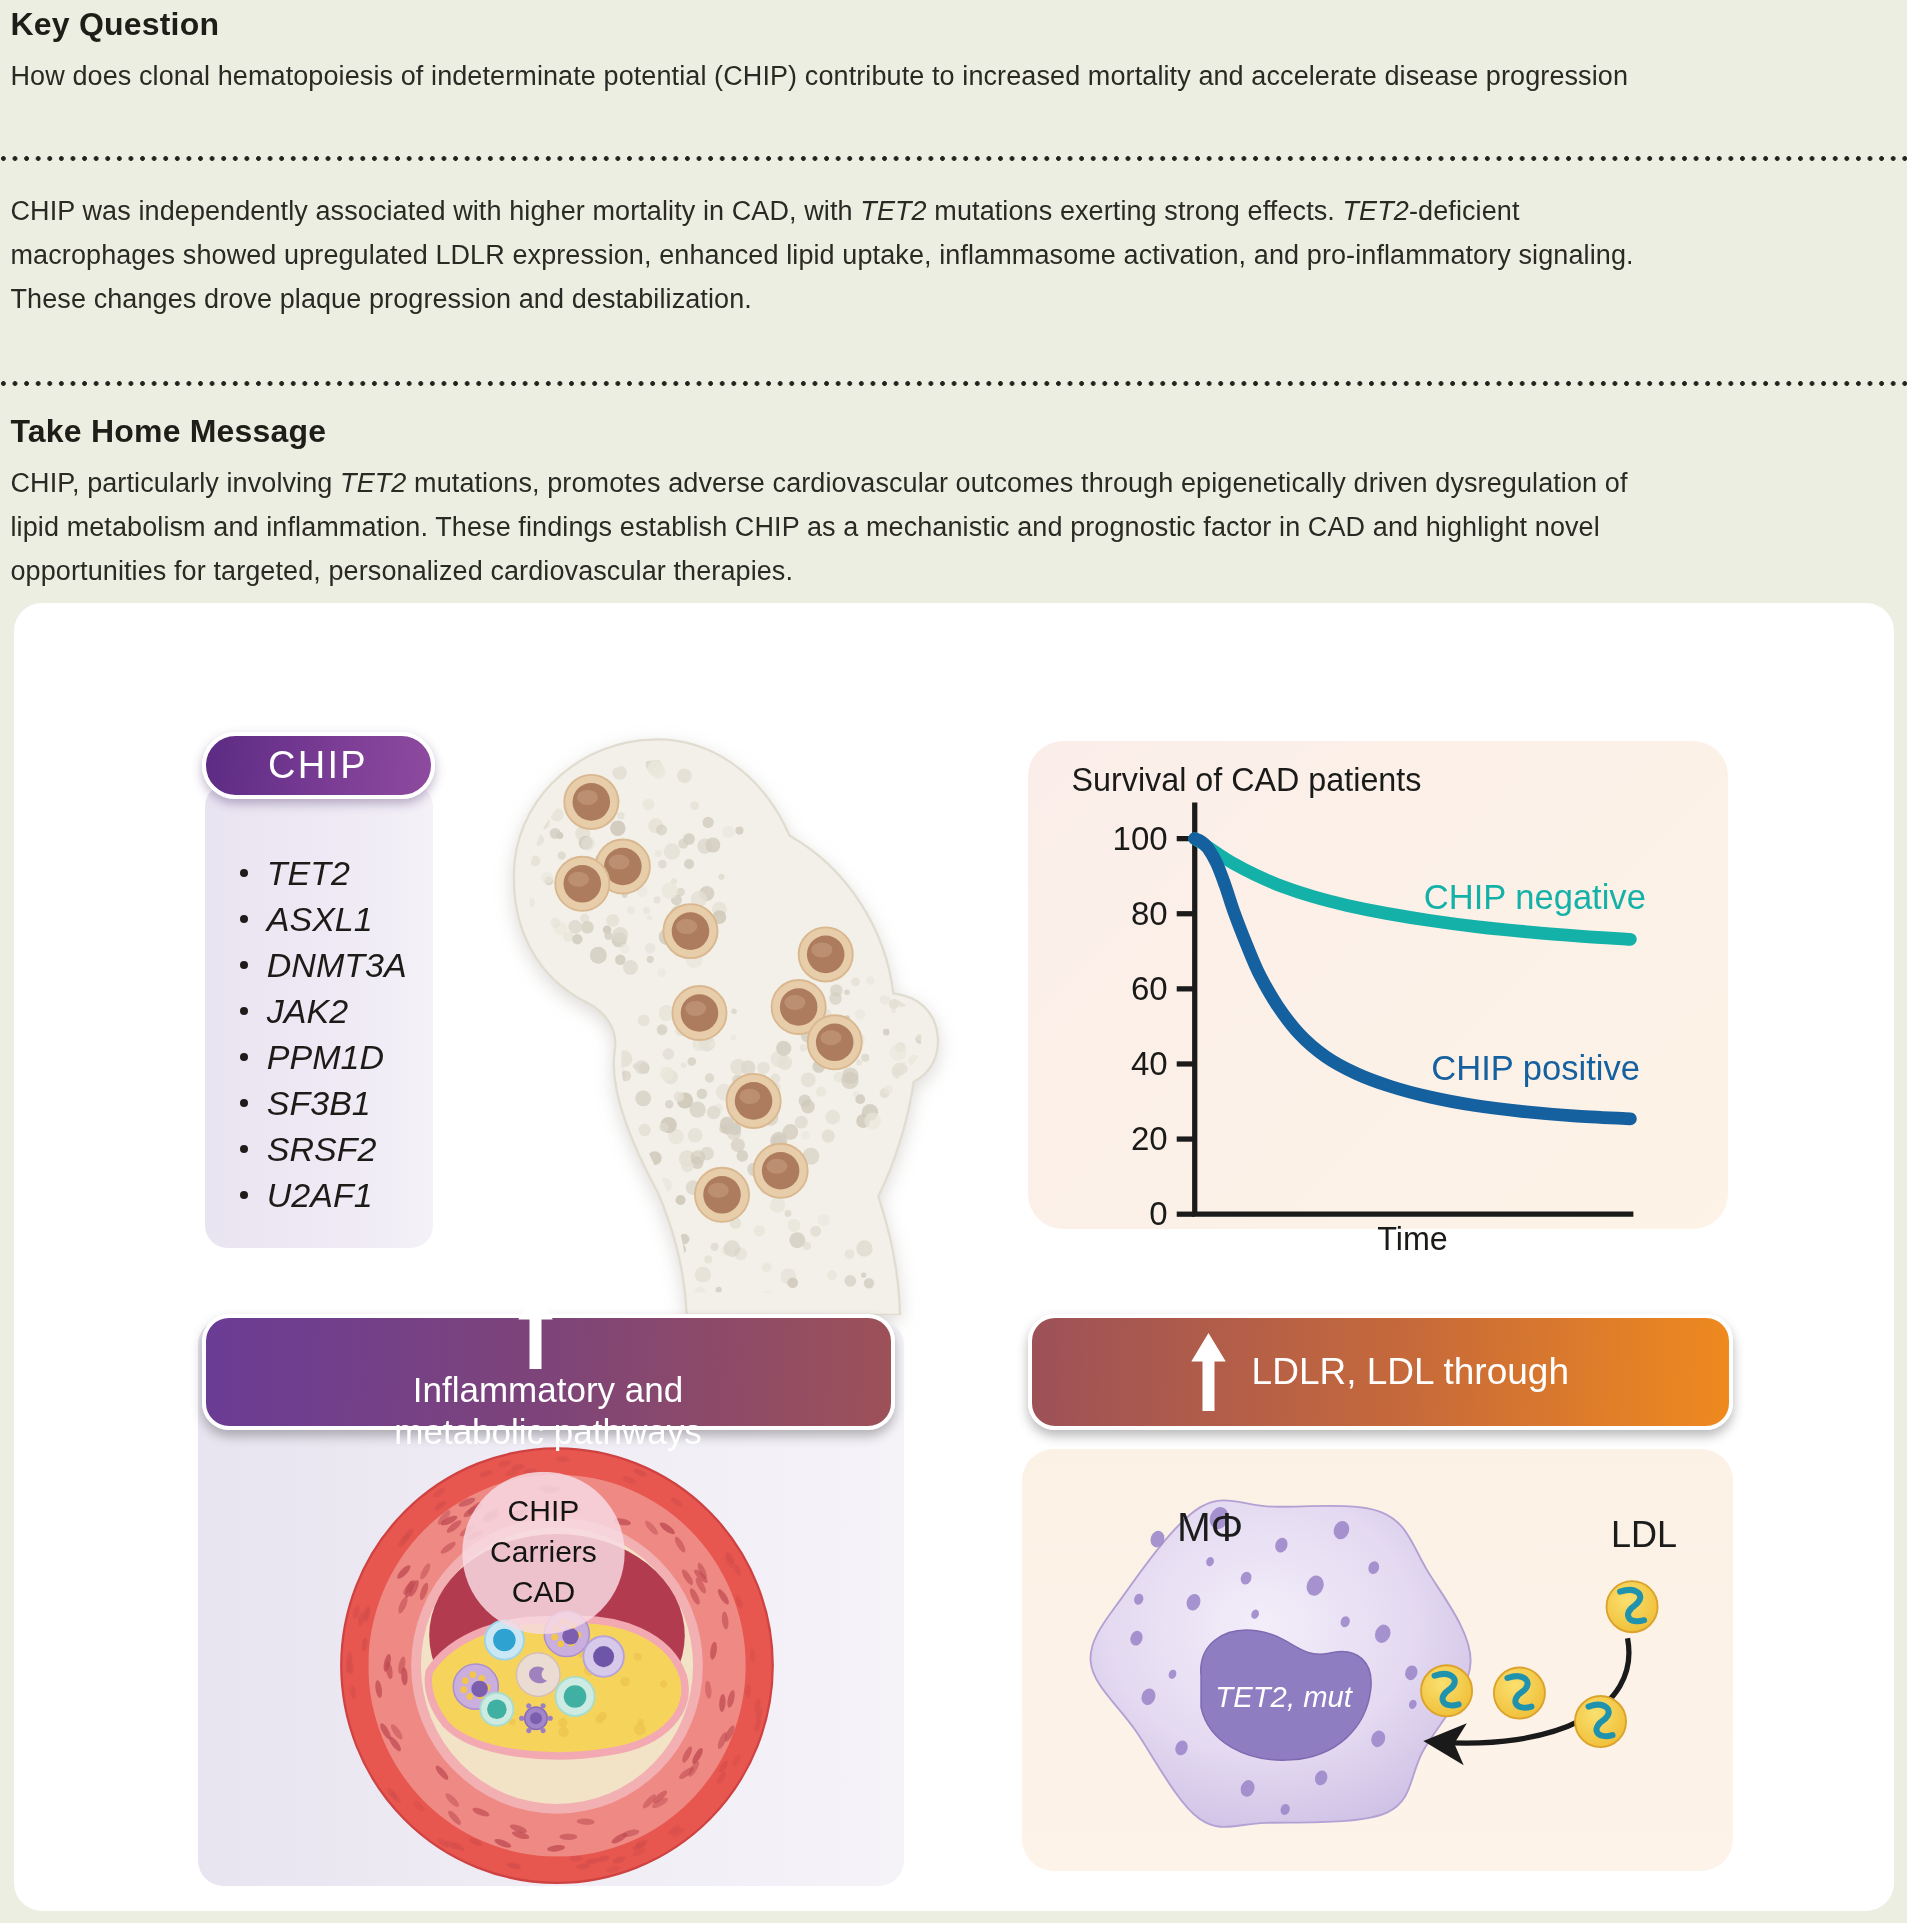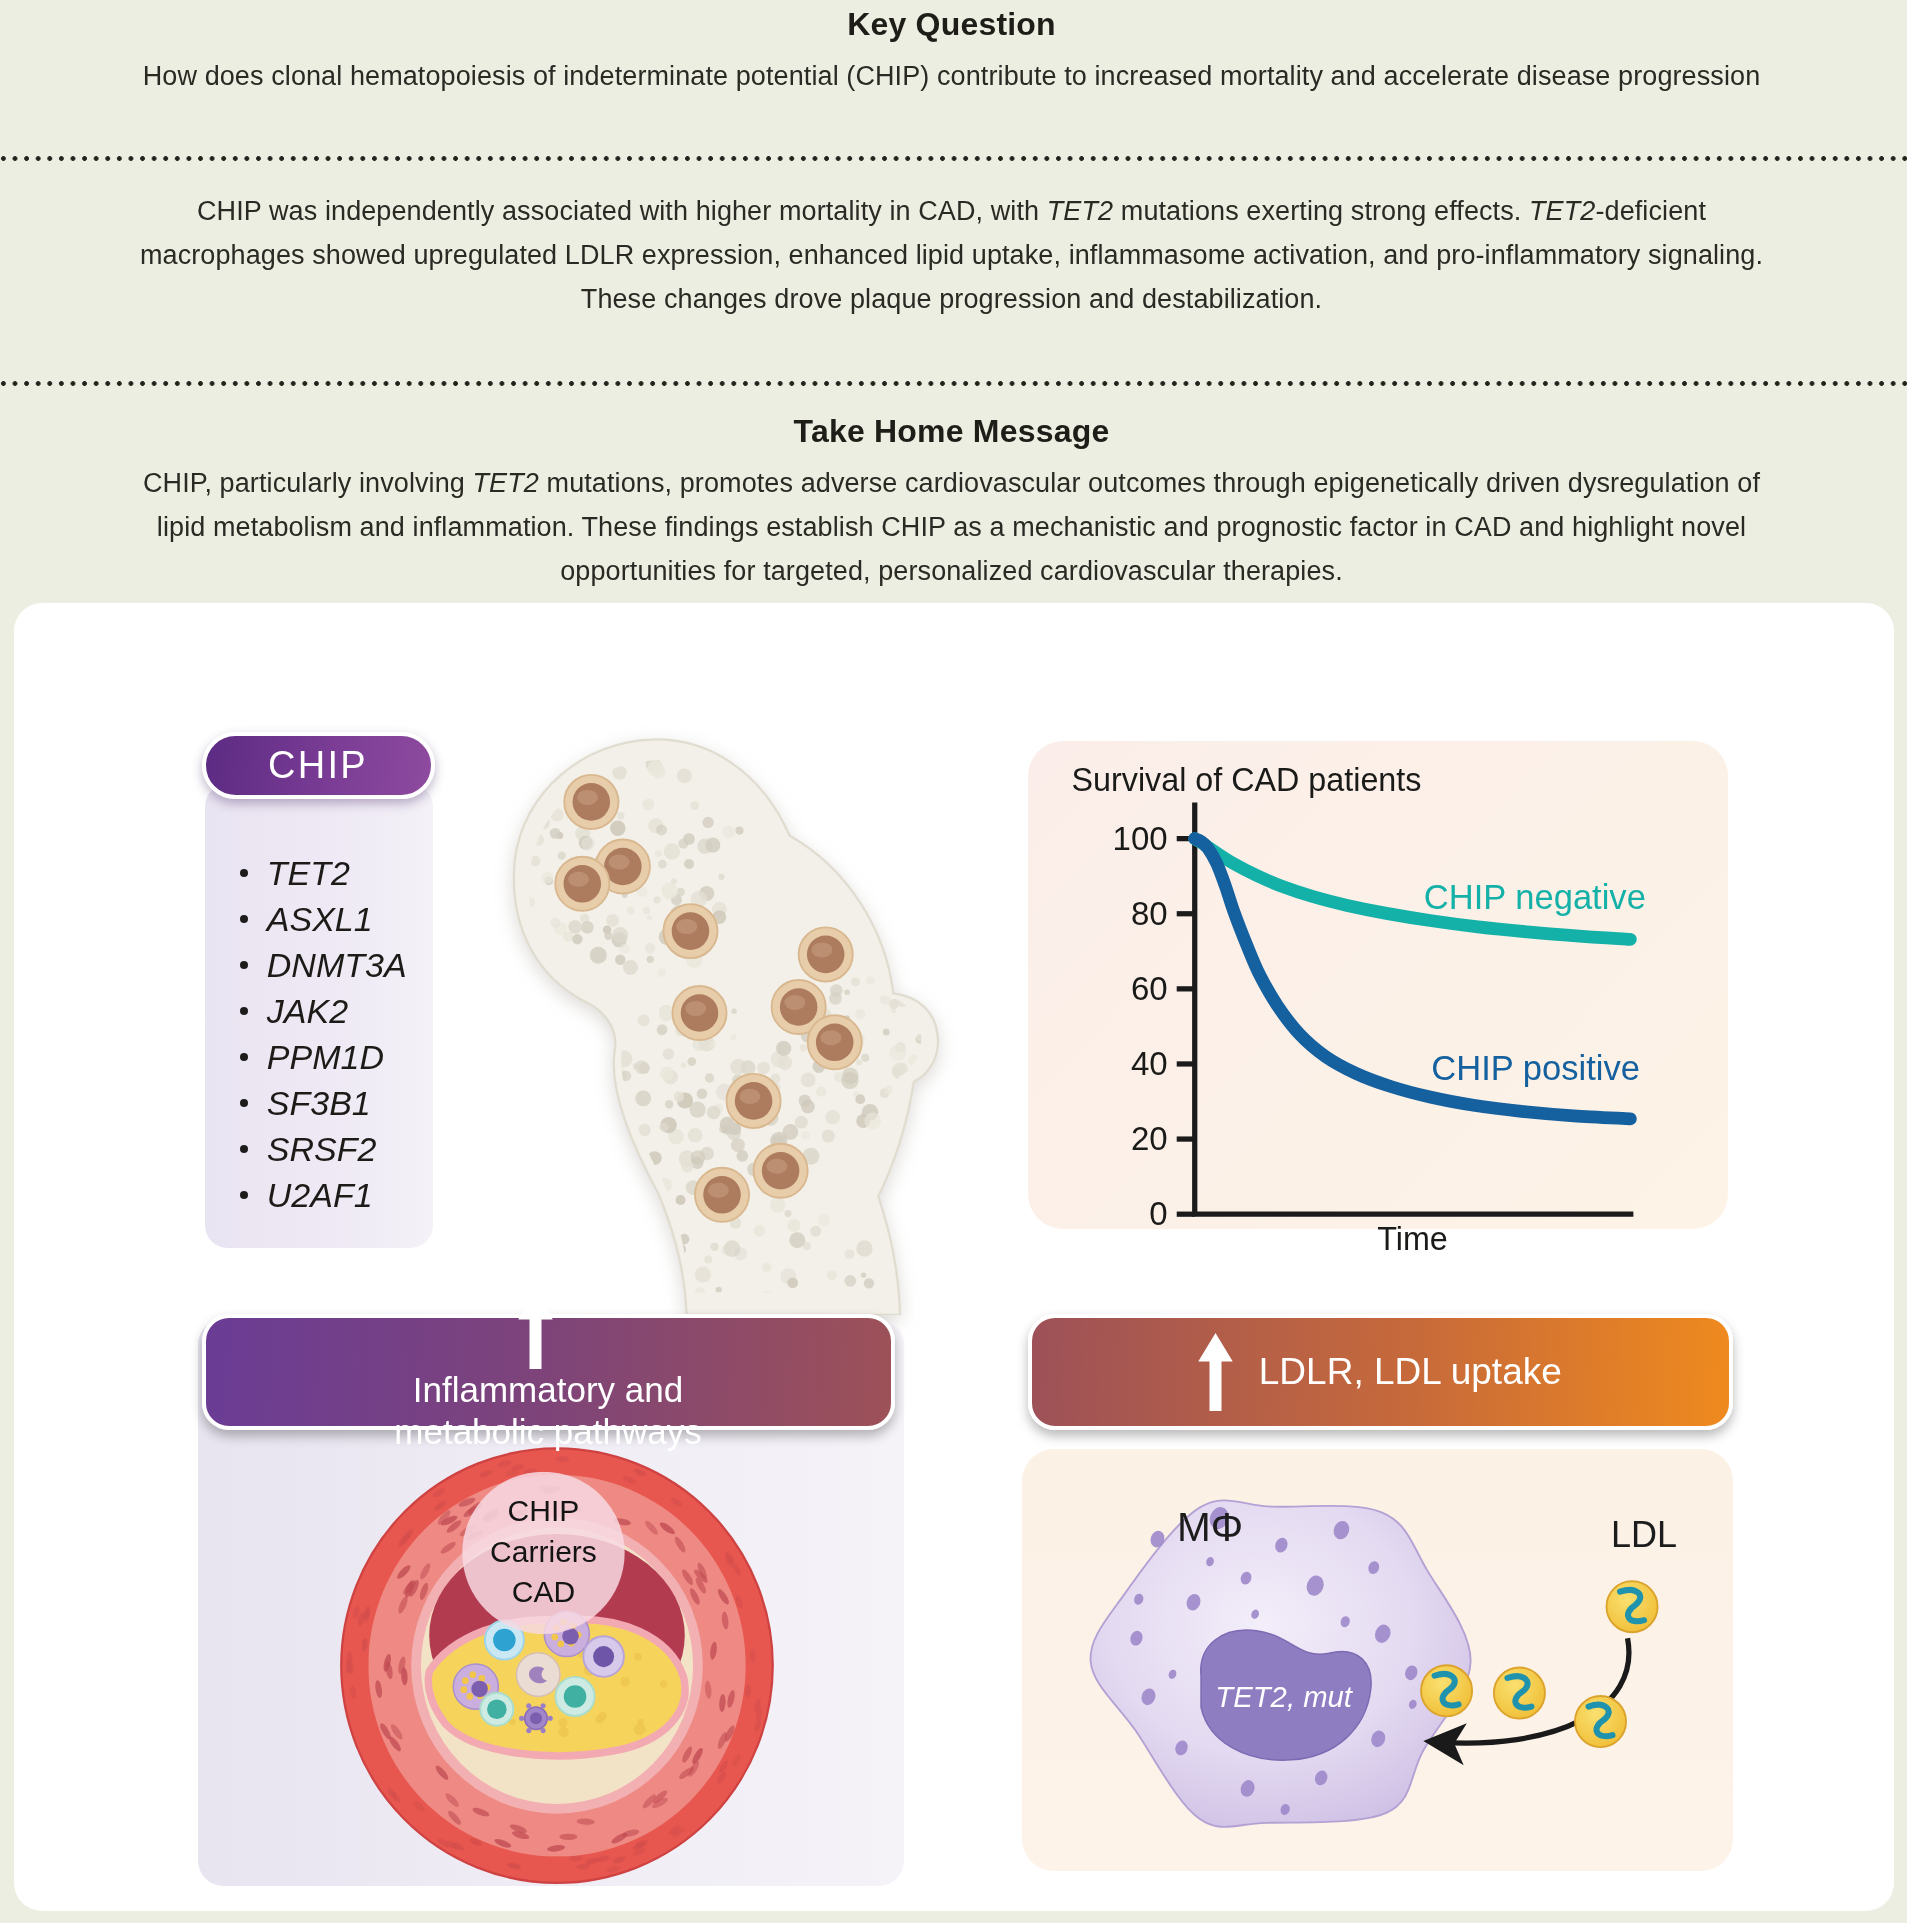--- a/index.html
+++ b/index.html
@@ -1,21 +1,21 @@
 <!DOCTYPE html>
 <html style="font-size:12px"><head>
 <meta charset="utf-8">
 <style>
   html,body{margin:0;padding:0;background:#edeee2;}
   body{font-family:"Liberation Sans",sans-serif;color:#25241f;}
   .page{position:relative;width:1907px;height:1924px;background:#edeee2;overflow:hidden;}
 
   
   .top{position:absolute;left:0;top:0;width:1907px;height:603px;}
-  .block{position:absolute;left:10.5px;width:1882px;text-align:center;}
+  .block{position:absolute;left:10.5px;width:1882px;}
   .block h2{margin:0 0 10.5px 0;font-size:32px;font-weight:bold;letter-spacing:0.2px;color:#1e1d18;}
   .block p{margin:0;font-size:27px;line-height:44px;color:#2a2923;letter-spacing:0.1px;}
   #kq{top:6px}
   #kf{top:189px}
   #thm{top:413px}
   .dotted{position:absolute;left:0;width:1907px;height:6.8px;
     background-image:radial-gradient(circle at 3.4px 3.4px,#23231e 2px,transparent 2.7px);
     background-size:11.6px 6.8px;background-repeat:repeat-x;}
   #dot1{top:155px}
   #dot2{top:380px}
@@ -518,21 +518,21 @@
         <div>metabolic pathways</div>
       </span>
     </div>
 
     <div class="abs banner banner-right">
       <span class="arrow">
         <svg width="35" height="78" viewBox="0 0 46 104">
             <path d="M23 0 L46 38 L31 38 L31 104 L15 104 L15 38 L0 38 Z" fill="#ffffff"></path>
           </svg>
       </span>
-      <span class="txt">LDLR, LDL uptake</span>
+      <span class="txt">LDLR, LDL through</span>
     </div>
 
     <div class="abs artery-wrap">
       <svg width="436" height="440" viewBox="0 0 580 585">
         <defs>
           <clipPath id="plaqueClip">
             <path d="M 120 300 C 150 252 225 226 295 232 C 375 224 440 254 458 306 C 470 352 434 394 362 406 C 282 420 180 410 142 370 C 126 350 115 324 120 300 Z"></path>
           </clipPath>
         </defs>
         <ellipse cx="290" cy="292" rx="287" ry="289" fill="#e7574f" stroke="#ce4242" stroke-width="3"></ellipse>

